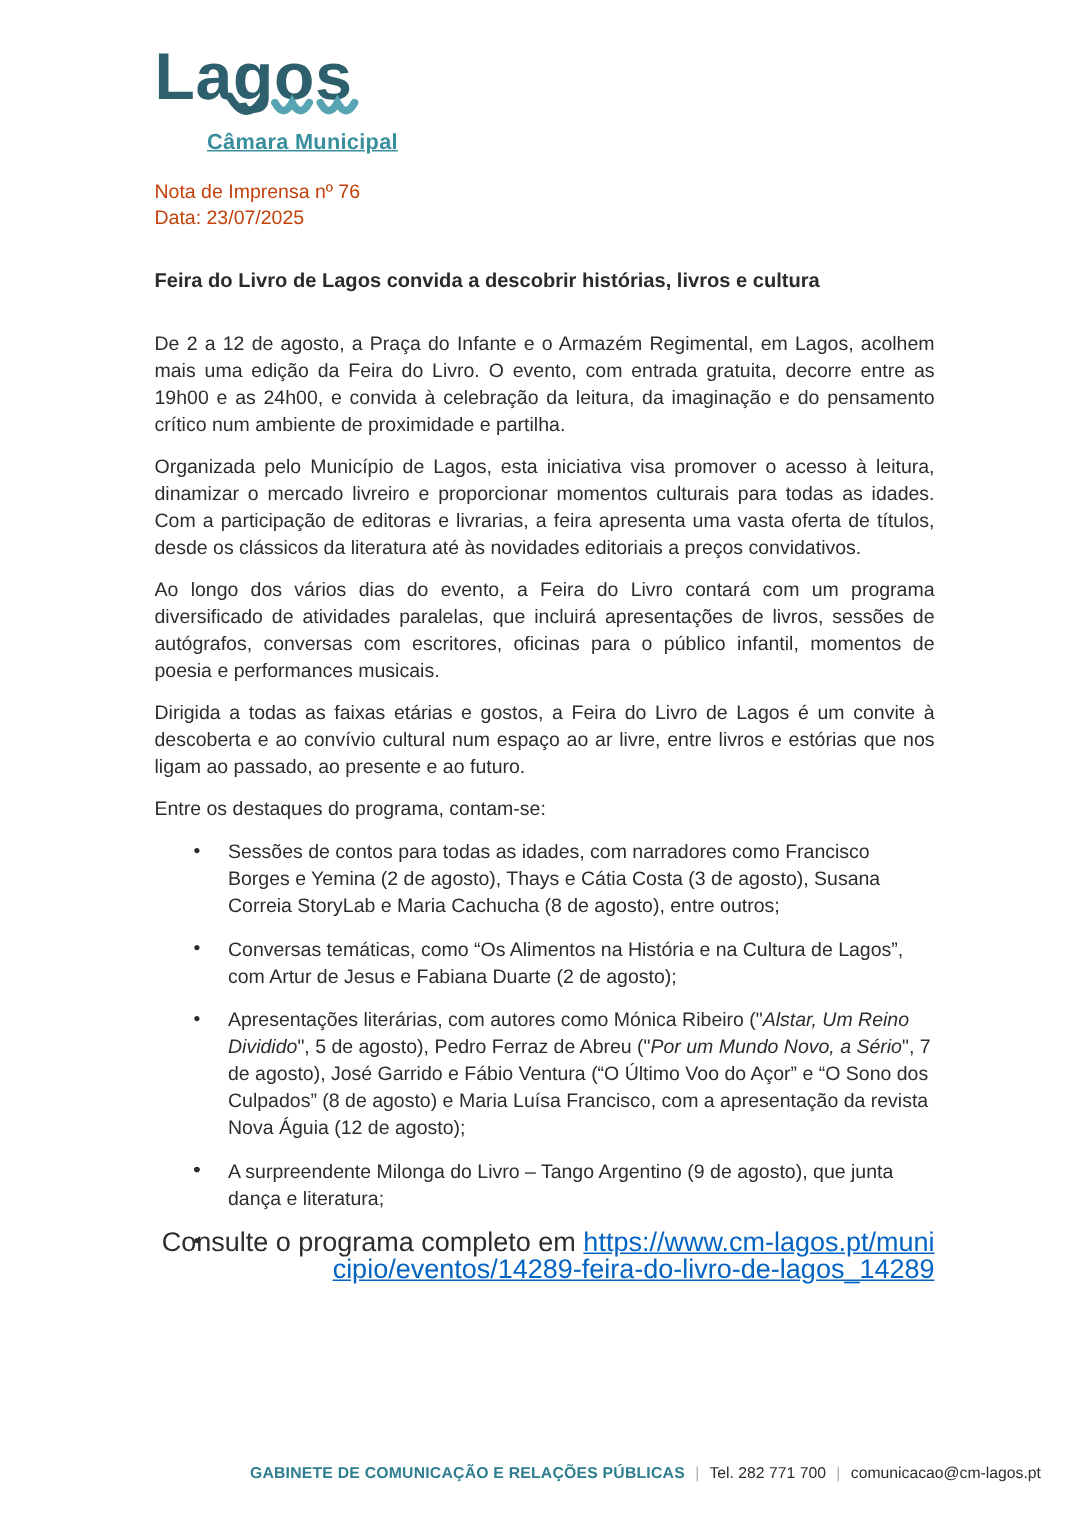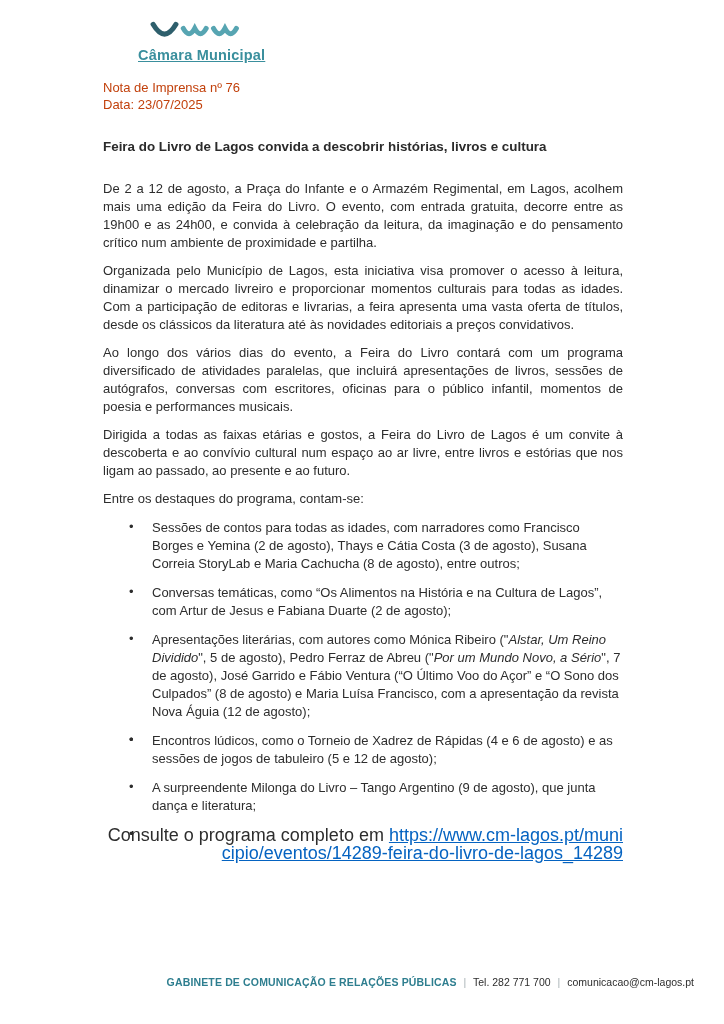--- a/index.html
+++ b/index.html
@@ -53,20 +53,21 @@
   .f-dept { color: #2e7e8f; font-weight: 700; letter-spacing: 0.15px; margin-left: 36px; }
   .f-sep { color: #a8b2b5; margin: 0 4px; }
   .f-plain { color: #2d2d2d; }
 </style>
 </head>
 <body>
 
 <div class="page">
 
   <header class="logo">
+    <div class="logo-brand">Lagos</div>
     <svg class="logo-waves" viewBox="0 0 120 28" aria-hidden="true">
       <path class="w-dark" d="M5,4 Q19,28 33,4"></path>
       <path class="w-light" d="M42,9 Q49,22 56,9 Q63,22 70,9"></path>
       <path class="w-light" d="M79,9 Q86,22 93,9 Q100,22 107,9"></path>
     </svg>
     <div class="logo-sub">Câmara Municipal</div>
   </header>
 
   <div class="meta">
     <div>Nota de Imprensa nº 76</div>
@@ -92,21 +93,20 @@
     </li>
     <li class="bullet">
       <span class="dot">•</span>
       <span><span>Apresentações literárias, com autores como Mónica Ribeiro ("</span><em>Alstar, Um Reino Dividido</em><span>", 5 de agosto), Pedro Ferraz de Abreu ("</span><em>Por um Mundo Novo, a Sério</em><span>", 7 de agosto), José Garrido e Fábio Ventura (“O Último Voo do Açor” e “O Sono dos Culpados” (8 de agosto) e Maria Luísa Francisco, com a apresentação da revista Nova Águia (12 de agosto);</span></span>
     </li>
     <li class="bullet">
       <span class="dot">•</span>
     </li>
     <li class="bullet">
       <span class="dot">•</span>
-      <span>Encontros lúdicos, como o Torneio de Xadrez de Rápidas (4 e 6 de agosto) e as sessões de jogos de tabuleiro (5 e 12 de agosto);</span>
     </li>
     <li class="bullet">
       <span class="dot">•</span>
       <span>A surpreendente Milonga do Livro – Tango Argentino (9 de agosto), que junta dança e literatura;</span>
     </li>
     <li class="bullet">
       <span class="dot">•</span>
     </li>
   </ul>
 

